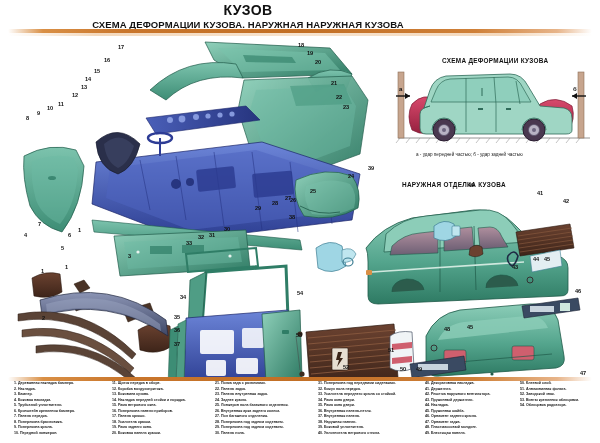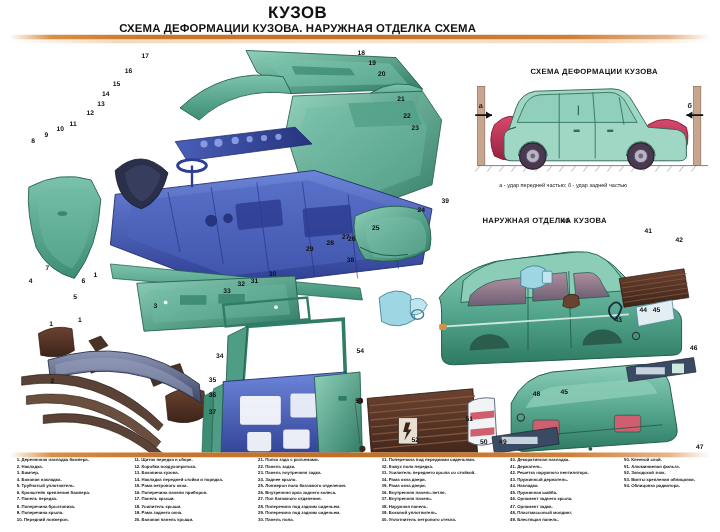--- a/index.html
+++ b/index.html
@@ -74,21 +74,21 @@
   .c5{left:425px;width:92px;}
   .c6{left:520px;width:78px;}
 </style>
 </head>
 <body>
 
 <div id="page">
 
   <div class="hdr">
     <h1>КУЗОВ</h1>
-    <h2>СХЕМА ДЕФОРМАЦИИ КУЗОВА. НАРУЖНАЯ ОТДЕЛКА СХЕМА</h2>
+    <h2>СХЕМА ДЕФОРМАЦИИ КУЗОВА. НАРУЖНАЯ НАРУЖНАЯ КУЗОВА</h2>
   </div>
   <div class="rule top"></div>
   <div class="rule-soft"></div>
 
   <div class="art">
   <svg width="600" height="343" viewBox="0 0 600 343" xmlns="http://www.w3.org/2000/svg">
     <defs>
       <linearGradient id="gGreen" x1="0" y1="0" x2="0" y2="1">
         <stop offset="0" stop-color="#7cc3ad"></stop>
             <stop offset="1" stop-color="#3d8d75"></stop>

